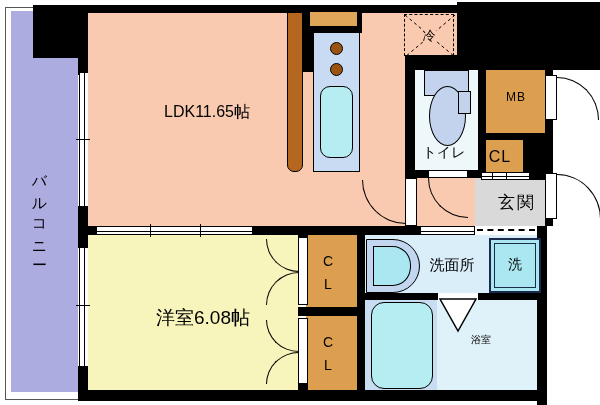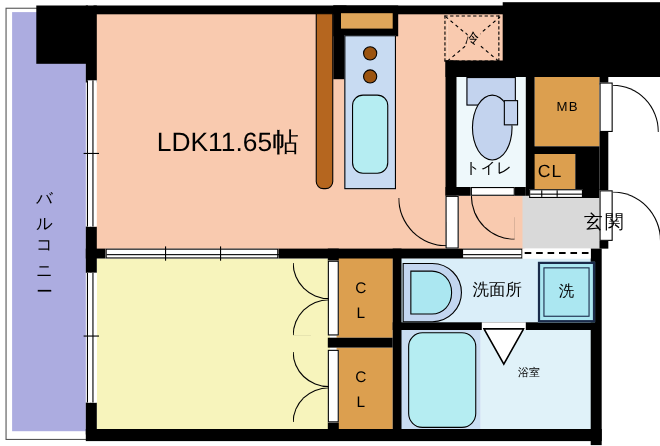--- a/index.html
+++ b/index.html
@@ -143,25 +143,26 @@
 
   <div class="strip" style="left:79px;top:73px;width:9px;height:133px;border:none;background:#fff;border-left:1px solid #000;">
     <div class="tick" style="left:4px;top:0;width:1px;height:133px;"></div>
   </div>
   <div class="tick" style="left:76px;top:139px;width:14px;height:1px;"></div>
   <div class="strip" style="left:79px;top:248px;width:9px;height:118px;border:none;background:#fff;border-left:1px solid #000;">
     <div class="tick" style="left:4px;top:0;width:1px;height:118px;"></div>
   </div>
   <div class="tick" style="left:76px;top:305px;width:14px;height:1px;"></div>
 
-  <div class="label" style="left:207px;top:130px;font-size:24px;">LDK11.65帖</div>
+  <div class="label" style="left:207px;top:112px;font-size:16px;">LDK11.65帖</div>
+  <div class="label" style="left:203px;top:317px;font-size:19px;">洋室6.08帖</div>
   <div class="label vlabel" style="left:40px;top:213px;font-size:15px;letter-spacing:6px;">バルコニー</div>
   <div class="label" style="left:444px;top:152px;font-size:14px;">トイレ</div>
   <div class="label" style="left:516px;top:97px;font-size:12px;letter-spacing:1px;">MB</div>
   <div class="label" style="left:500px;top:157px;font-size:16px;letter-spacing:1px;">CL</div>
-  <div class="label" style="left:517px;top:202px;font-size:17px;letter-spacing:2px;margin-left:33px;">玄関</div>
+  <div class="label" style="left:517px;top:202px;font-size:17px;letter-spacing:2px;">玄関</div>
   <div class="label" style="left:452px;top:264px;font-size:15px;">洗面所</div>
   <div class="label" style="left:515px;top:264px;font-size:14px;">洗</div>
   <div class="label" style="left:481px;top:340px;font-size:10px;">浴室</div>
   <div class="label vlabel" style="left:328px;top:276px;font-size:14px;letter-spacing:7px;">CL</div>
   <div class="label vlabel" style="left:328px;top:357px;font-size:14px;letter-spacing:7px;">CL</div>
 
 </div>
 
 </body></html>

